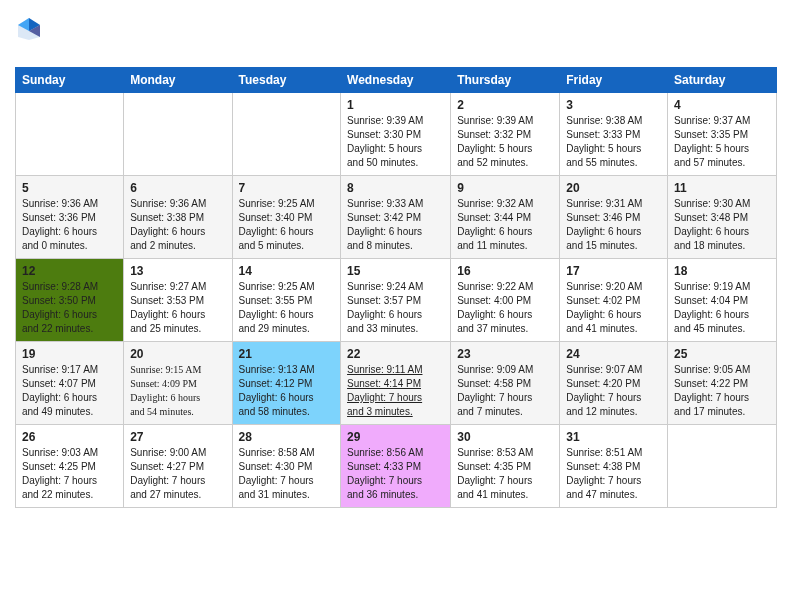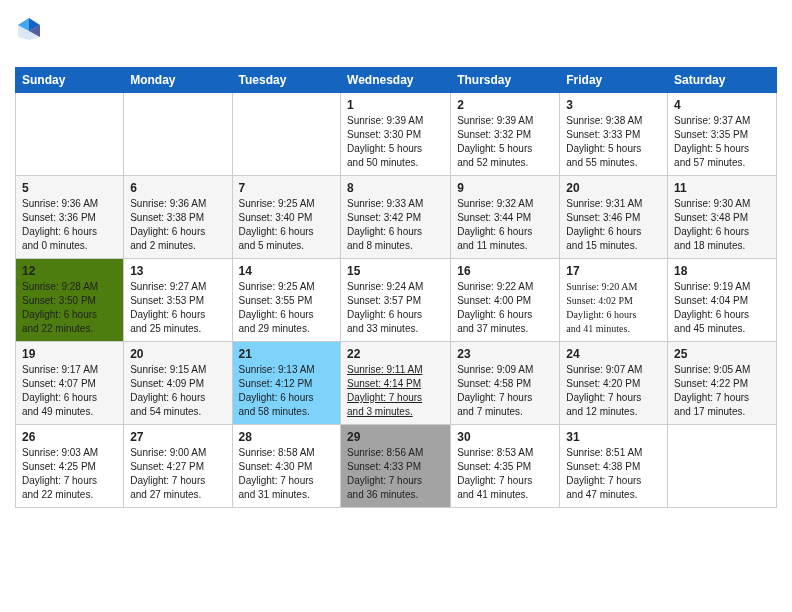--- a/index.html
+++ b/index.html
@@ -258,21 +258,21 @@
           </td>
           <td style="background: rgb(255, 255, 255);">
             <span class="day-num">16</span>
             <div class="day-info" style="white-space: pre-line;">Sunrise: 9:22 AM
 Sunset: 4:00 PM
 Daylight: 6 hours
 and 37 minutes.</div>
           </td>
           <td style="background: rgb(255, 255, 255);">
             <span class="day-num">17</span>
-            <div class="day-info" style="white-space: pre-line; font-family: Liberation Serif, serif;">Sunrise: 9:20 AM
+            <div class="day-info" style="white-space: pre-line;">Sunrise: 9:20 AM
 Sunset: 4:02 PM
 Daylight: 6 hours
 and 41 minutes.</div>
           </td>
           <td style="background: rgb(255, 255, 255);">
             <span class="day-num">18</span>
             <div class="day-info" style="white-space: pre-line;">Sunrise: 9:19 AM
 Sunset: 4:04 PM
 Daylight: 6 hours
 and 45 minutes.</div>
@@ -281,21 +281,21 @@
         <tr>
           <td style="background: rgb(245, 245, 245);">
             <span class="day-num">19</span>
             <div class="day-info" style="white-space: pre-line;">Sunrise: 9:17 AM
 Sunset: 4:07 PM
 Daylight: 6 hours
 and 49 minutes.</div>
           </td>
           <td style="background: rgb(245, 245, 245);">
             <span class="day-num">20</span>
-            <div class="day-info" style="white-space: pre-line;">Sunrise: 9:15 AM
+            <div class="day-info" style="white-space: pre-line; font-family: Liberation Serif, serif;">Sunrise: 9:15 AM
 Sunset: 4:09 PM
 Daylight: 6 hours
 and 54 minutes.</div>
           </td>
           <td style="background: #7dd3fc;">
             <span class="day-num">21</span>
             <div class="day-info" style="white-space: pre-line;">Sunrise: 9:13 AM
 Sunset: 4:12 PM
 Daylight: 6 hours
 and 58 minutes.</div>
@@ -344,21 +344,21 @@
 Daylight: 7 hours
 and 27 minutes.</div>
           </td>
           <td style="background: rgb(255, 255, 255);">
             <span class="day-num">28</span>
             <div class="day-info" style="white-space: pre-line;">Sunrise: 8:58 AM
 Sunset: 4:30 PM
 Daylight: 7 hours
 and 31 minutes.</div>
           </td>
-          <td style="background: #a3a3a3;">
+          <td style="background: #f0abfc;">
             <span class="day-num">29</span>
             <div class="day-info" style="white-space: pre-line;">Sunrise: 8:56 AM
 Sunset: 4:33 PM
 Daylight: 7 hours
 and 36 minutes.</div>
           </td>
           <td style="background: rgb(255, 255, 255);">
             <span class="day-num">30</span>
             <div class="day-info" style="white-space: pre-line;">Sunrise: 8:53 AM
 Sunset: 4:35 PM

